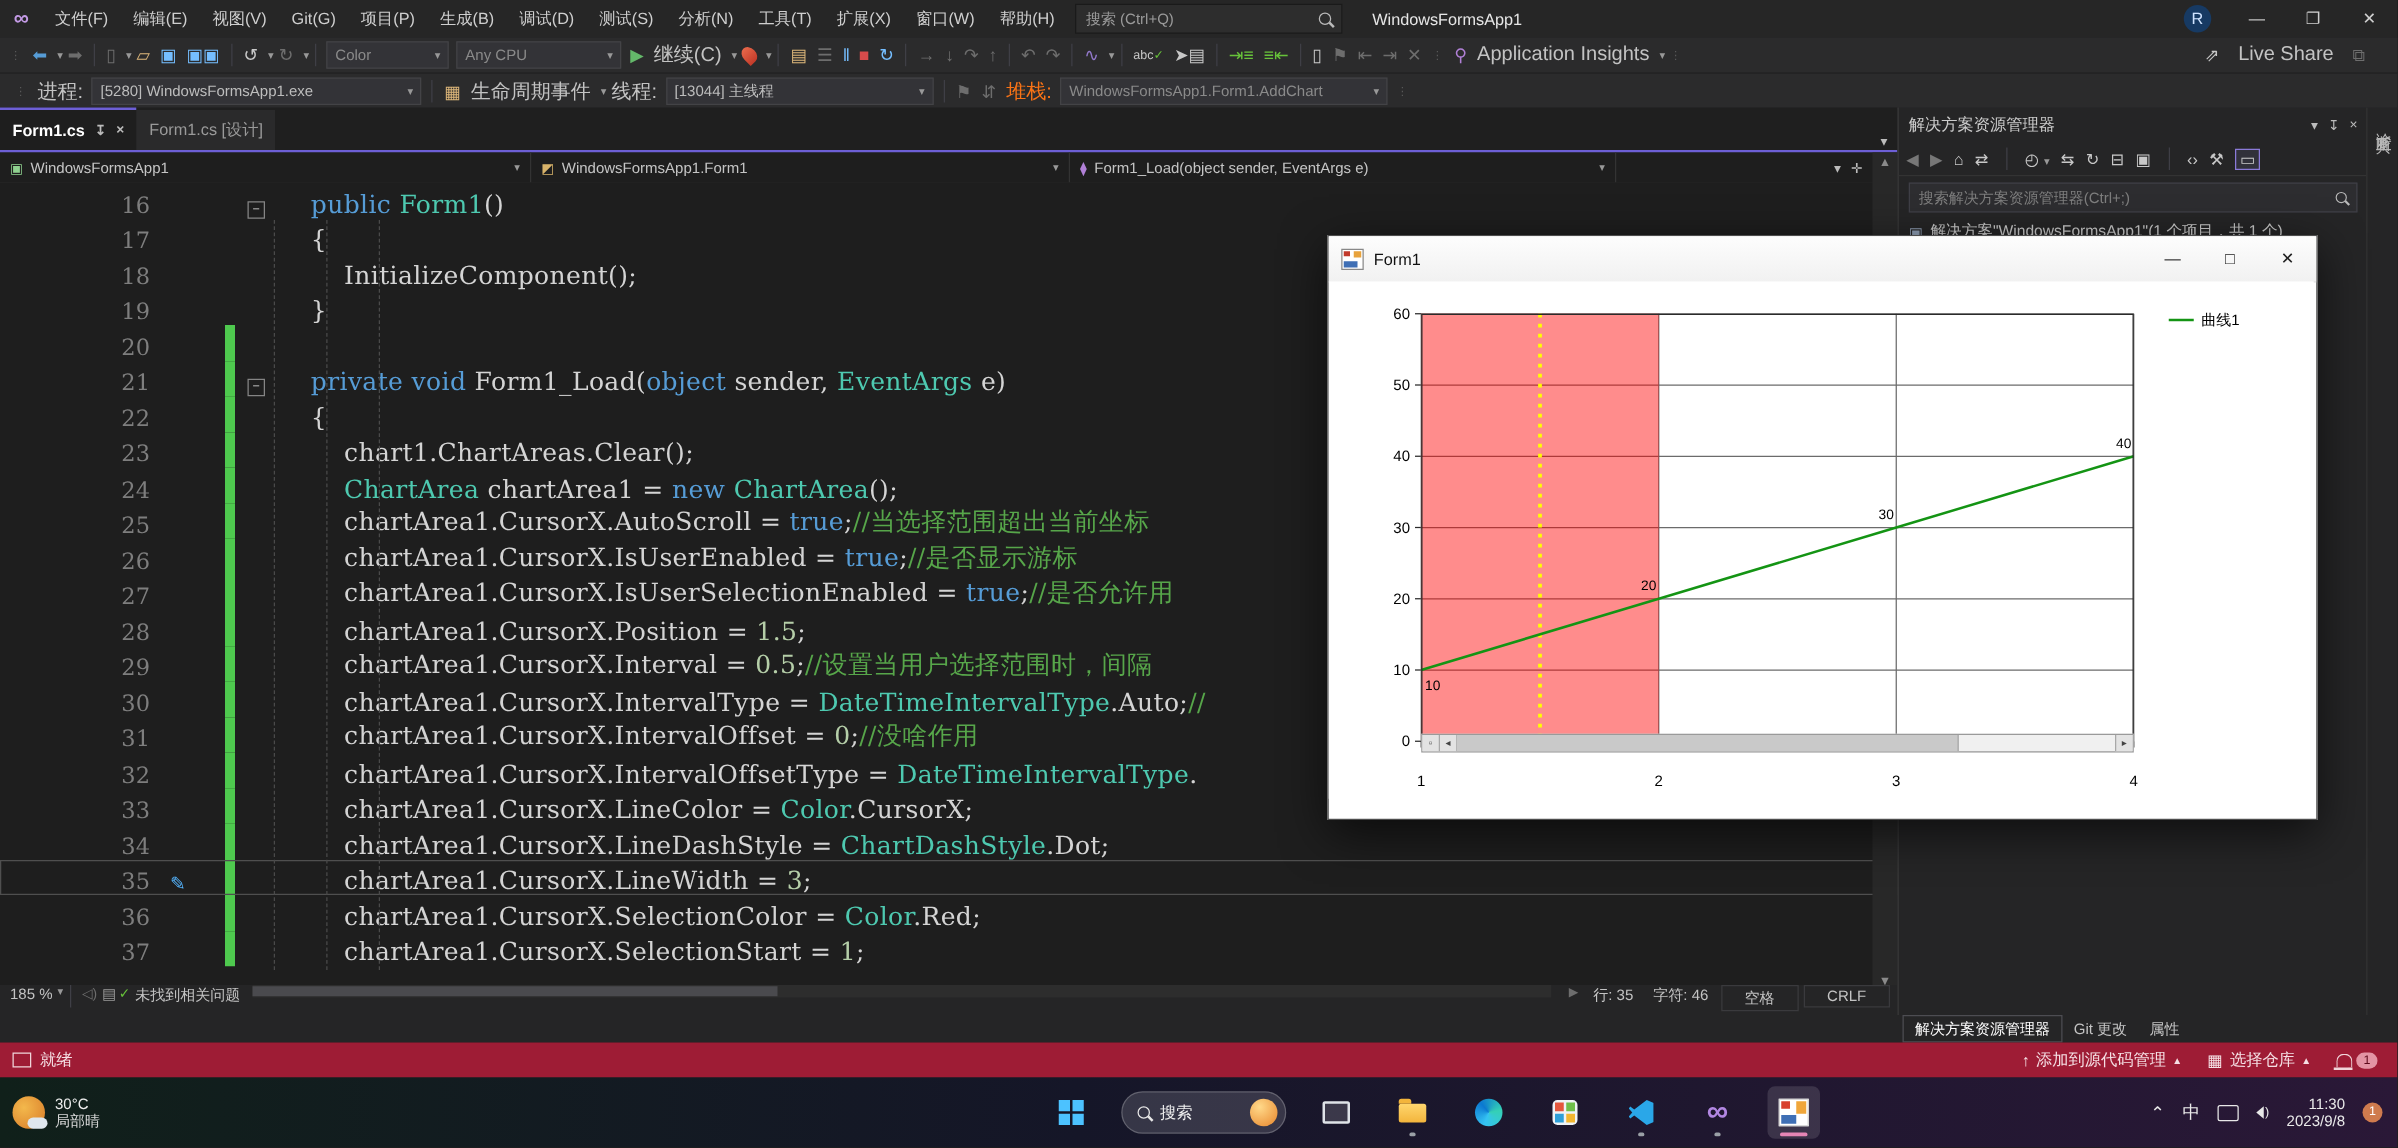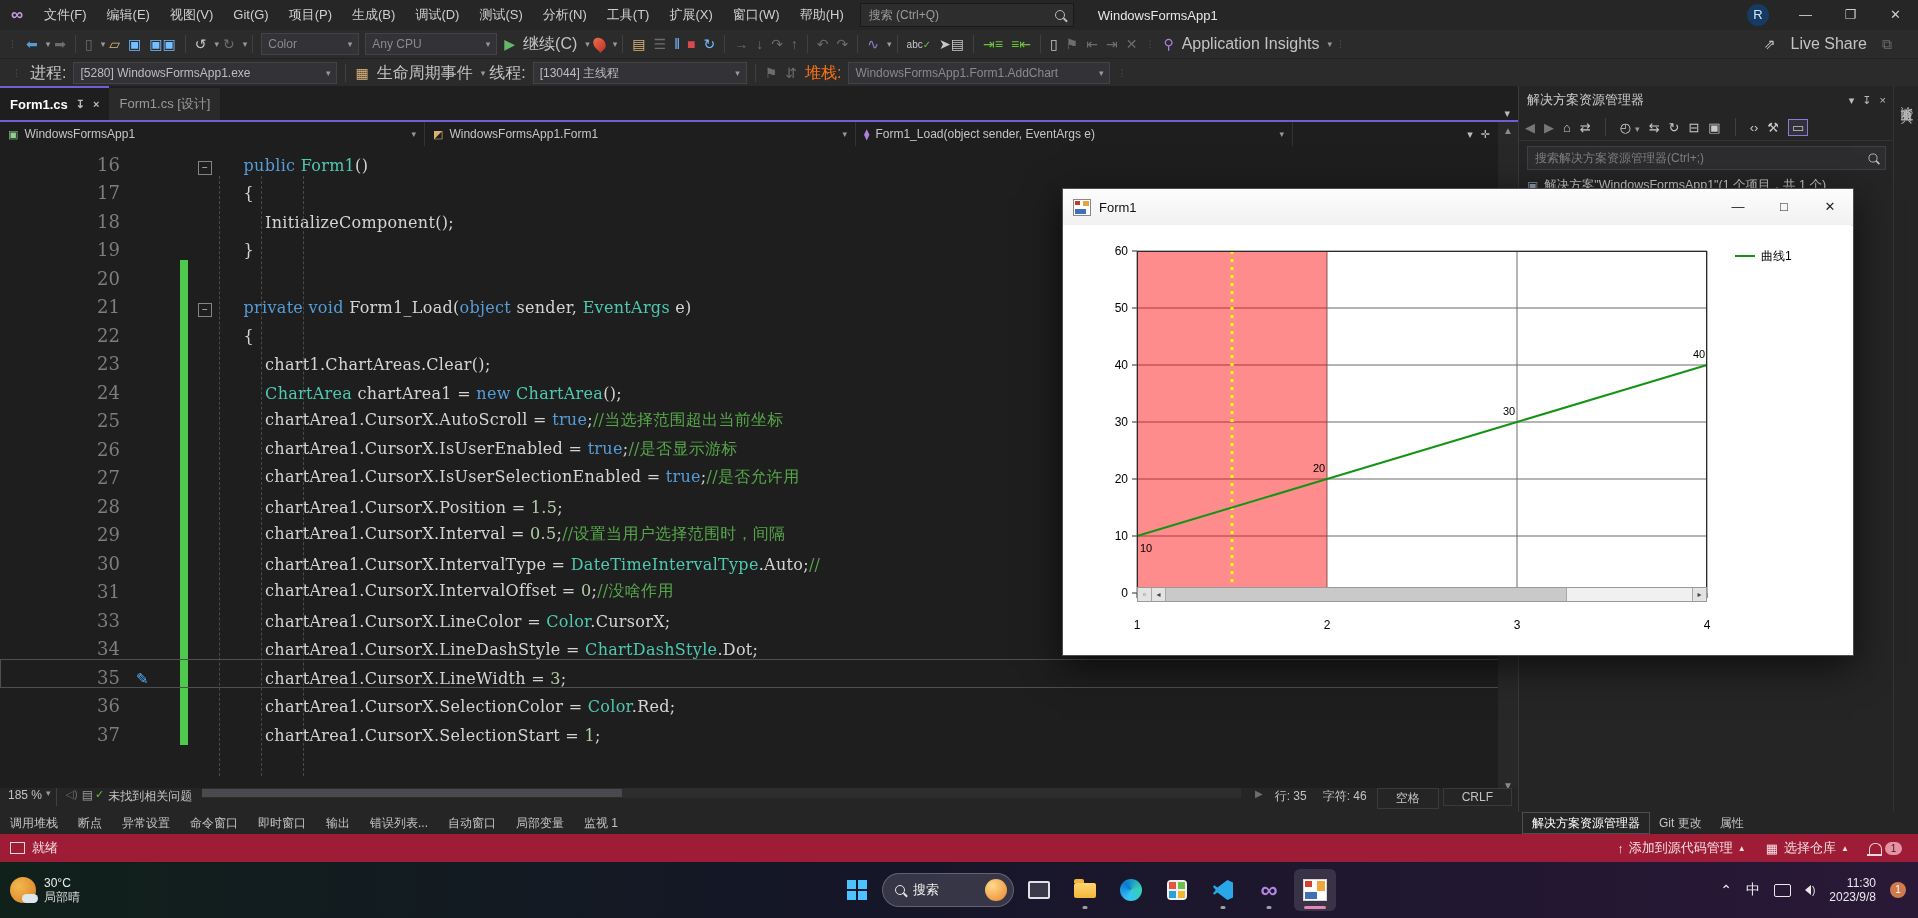--- a/index.html
+++ b/index.html
@@ -52,21 +52,21 @@
   #bp-margin{left:0;top:146px;width:30px;height:642px;background:#2e2e2e}
   .cline{position:relative;height:28.5px;display:flex;align-items:flex-end;white-space:pre}
   .cline .num{width:120px;flex:none;text-align:right;padding-right:16px;color:#7e7e7e;
               font-family:"DejaVu Serif","Liberation Serif",serif;font-size:18px}
   .cline .penz{width:44px;flex:none;color:#53b0f8;font-size:15px}
   .cline .chg{width:8px;flex:none;align-self:stretch}
   .cline .chg.on{background:#4ec94e}
   .cline .foldz{width:34px;flex:none;text-align:center}
   .foldbox{display:inline-block;width:12px;height:12px;border:1px solid #858585;color:#c5c5c5;
            font-size:10px;line-height:11px;background:#1e1e1e}
-  .ctext{font-family:"DejaVu Serif","Liberation Serif",serif;font-size:16px;letter-spacing:.3px;color:#d4d4d4}
+  .ctext{font-family:"DejaVu Serif","Liberation Serif",serif;font-size:20px;letter-spacing:.3px;color:#d4d4d4}
   .tok-k{color:#569cd6}.tok-t{color:#4ec9b0}.tok-n{color:#b5cea8}.tok-c{color:#57a64a}.tok-p{color:#d4d4d4}
   .cline.cur{outline:1px solid #4f4f4f;outline-offset:-1px}
   .iguide{position:absolute;width:0;border-left:1px dashed #4a4a4a;top:176px;height:600px}
   
   #ed-vsb{left:1498px;top:122px;width:20px;height:672px;background:#282828}
   #ed-vsb .arr{width:20px;text-align:center;color:#8a8a8a;font-size:10px;position:absolute}
   
   #edstatus{left:0;top:788px;width:1518px;height:24px;background:#252526;display:flex;align-items:flex-start;font-size:12px;color:#c3c3c3}
   .seg-box{border:1px solid #3a3a3d;padding:1px 18px;margin:0 2px}
   #hsb{height:10px;background:#2d2d2d;flex:1;margin:0 10px;position:relative}
@@ -123,21 +123,21 @@
   .csb-track{flex:1}
   .csb-right{width:13px;background:#e3e3e3;border-left:1px solid #a8a8a8;color:#444;font-size:8px;
              display:flex;align-items:center;justify-content:center}
   
   #taskbar{left:0;top:862px;width:1918px;height:56px;background:linear-gradient(90deg,#10201a,#151628 45%,#2a1837);display:flex;align-items:center}
   #weather{display:flex;align-items:center;margin-left:10px;color:#eee}
   #wicon{width:26px;height:26px;border-radius:50%;background:radial-gradient(circle at 35% 35%,#f3b84c,#d97b28);position:relative;margin-right:8px}
   #wicon:after{content:"";position:absolute;right:-2px;bottom:0;width:16px;height:9px;border-radius:8px;background:#dfe7ee}
   #weather .t1{font-size:12px;line-height:14px}
   #weather .t2{font-size:12px;line-height:14px;color:#d8d8d8}
-  #tb-center{position:absolute;left:836px;display:flex;align-items:center;gap:4px}
+  #tb-center{position:absolute;left:836px;display:flex;align-items:center;gap:19px}
   .tk-item{width:42px;height:42px;border-radius:6px;display:flex;align-items:center;justify-content:center;position:relative}
   .tk-item.activeapp{background:rgba(255,255,255,.12)}
   .run-dot{position:absolute;bottom:2px;left:50%;transform:translateX(-50%);width:5px;height:3px;border-radius:2px;background:#9aa0a6}
   .run-bar{position:absolute;bottom:2px;left:50%;transform:translateX(-50%);width:22px;height:3px;border-radius:2px;background:#e585b5}
   .win-logo{width:20px;height:20px;display:grid;grid-template-columns:9px 9px;grid-template-rows:9px 9px;gap:2px}
   .win-logo i{background:#4cc2ff;display:block}
   #search-pill{height:34px;border-radius:17px;background:rgba(255,255,255,.14);border:1px solid rgba(255,255,255,.22);
                display:flex;align-items:center;padding:0 6px 0 12px;color:#f0f0f0;gap:8px;width:132px;box-sizing:border-box}
   #search-pill .mag{border-color:#e8e8e8}
   #search-pill .mag:after{background:#e8e8e8}
@@ -341,20 +341,21 @@
     <div class="cline"><span class="num">22</span><span class="penz"></span><span class="chg on"></span><span class="foldz"></span><span class="ctext"><span class="tok-p">    {</span></span></div>
     <div class="cline"><span class="num">23</span><span class="penz"></span><span class="chg on"></span><span class="foldz"></span><span class="ctext"><span class="tok-p">        chart1.ChartAreas.Clear();</span></span></div>
     <div class="cline"><span class="num">24</span><span class="penz"></span><span class="chg on"></span><span class="foldz"></span><span class="ctext"><span class="tok-p">        </span><span class="tok-t">ChartArea</span><span class="tok-p"> chartArea1 = </span><span class="tok-k">new</span><span class="tok-p"> </span><span class="tok-t">ChartArea</span><span class="tok-p">();</span></span></div>
     <div class="cline"><span class="num">25</span><span class="penz"></span><span class="chg on"></span><span class="foldz"></span><span class="ctext"><span class="tok-p">        chartArea1.CursorX.AutoScroll = </span><span class="tok-k">true</span><span class="tok-p">;</span><span class="tok-c">//当选择范围超出当前坐标</span></span></div>
     <div class="cline"><span class="num">26</span><span class="penz"></span><span class="chg on"></span><span class="foldz"></span><span class="ctext"><span class="tok-p">        chartArea1.CursorX.IsUserEnabled = </span><span class="tok-k">true</span><span class="tok-p">;</span><span class="tok-c">//是否显示游标</span></span></div>
     <div class="cline"><span class="num">27</span><span class="penz"></span><span class="chg on"></span><span class="foldz"></span><span class="ctext"><span class="tok-p">        chartArea1.CursorX.IsUserSelectionEnabled = </span><span class="tok-k">true</span><span class="tok-p">;</span><span class="tok-c">//是否允许用</span></span></div>
     <div class="cline"><span class="num">28</span><span class="penz"></span><span class="chg on"></span><span class="foldz"></span><span class="ctext"><span class="tok-p">        chartArea1.CursorX.Position = </span><span class="tok-n">1.5</span><span class="tok-p">;</span></span></div>
     <div class="cline"><span class="num">29</span><span class="penz"></span><span class="chg on"></span><span class="foldz"></span><span class="ctext"><span class="tok-p">        chartArea1.CursorX.Interval = </span><span class="tok-n">0.5</span><span class="tok-p">;</span><span class="tok-c">//设置当用户选择范围时，间隔</span></span></div>
     <div class="cline"><span class="num">30</span><span class="penz"></span><span class="chg on"></span><span class="foldz"></span><span class="ctext"><span class="tok-p">        chartArea1.CursorX.IntervalType = </span><span class="tok-t">DateTimeIntervalType</span><span class="tok-p">.Auto;</span><span class="tok-c">//</span></span></div>
     <div class="cline"><span class="num">31</span><span class="penz"></span><span class="chg on"></span><span class="foldz"></span><span class="ctext"><span class="tok-p">        chartArea1.CursorX.IntervalOffset = </span><span class="tok-n">0</span><span class="tok-p">;</span><span class="tok-c">//没啥作用</span></span></div>
+    <div class="cline"><span class="num">32</span><span class="penz"></span><span class="chg on"></span><span class="foldz"></span><span class="ctext"><span class="tok-p">        chartArea1.CursorX.IntervalOffsetType = </span><span class="tok-t">DateTimeIntervalType</span><span class="tok-p">.</span></span></div>
     <div class="cline"><span class="num">33</span><span class="penz"></span><span class="chg on"></span><span class="foldz"></span><span class="ctext"><span class="tok-p">        chartArea1.CursorX.LineColor = </span><span class="tok-t">Color</span><span class="tok-p">.CursorX;</span></span></div>
     <div class="cline"><span class="num">34</span><span class="penz"></span><span class="chg on"></span><span class="foldz"></span><span class="ctext"><span class="tok-p">        chartArea1.CursorX.LineDashStyle = </span><span class="tok-t">ChartDashStyle</span><span class="tok-p">.Dot;</span></span></div>
     <div class="cline cur"><span class="num">35</span><span class="penz">✎</span><span class="chg on"></span><span class="foldz"></span><span class="ctext"><span class="tok-p">        chartArea1.CursorX.LineWidth = </span><span class="tok-n">3</span><span class="tok-p">;</span></span></div>
     <div class="cline"><span class="num">36</span><span class="penz"></span><span class="chg on"></span><span class="foldz"></span><span class="ctext"><span class="tok-p">        chartArea1.CursorX.SelectionColor = </span><span class="tok-t">Color</span><span class="tok-p">.Red;</span></span></div>
     <div class="cline"><span class="num">37</span><span class="penz"></span><span class="chg on"></span><span class="foldz"></span><span class="ctext"><span class="tok-p">        chartArea1.CursorX.SelectionStart = </span><span class="tok-n">1</span><span class="tok-p">;</span></span></div>
   </div>
 <div class="iguide abs" style="left:219px"></div>
 <div class="iguide abs" style="left:261px"></div>
 <div class="iguide abs" style="left:303px"></div>
 <div id="ed-vsb" class="abs">
@@ -374,32 +375,20 @@
       <div class="thumb"></div>
     </div>
   <span class="tbtn dim" style="font-size:10px">▶</span>
   <span style="margin:0 8px">行: 35</span>
   <span style="margin:0 8px">字符: 46</span>
   <span class="seg-box">空格</span>
   <span class="seg-box" style="margin-right:6px">CRLF</span>
 </div>
 
 <div id="bottomtabs" class="abs">
-  <div id="bt-left" class="row">
-      <div class="btab">调用堆栈</div>
-      <div class="btab">断点</div>
-      <div class="btab">异常设置</div>
-      <div class="btab">命令窗口</div>
-      <div class="btab">即时窗口</div>
-      <div class="btab">输出</div>
-      <div class="btab">错误列表...</div>
-      <div class="btab">自动窗口</div>
-      <div class="btab">局部变量</div>
-      <div class="btab">监视 1</div>
-    </div>
   <div id="bt-right" class="row" style="position:absolute;left:1522px">
       <div class="rtab active">解决方案资源管理器</div>
       <div class="rtab">Git 更改</div>
       <div class="rtab">属性</div>
     </div>
 </div>
 
 <div id="statusbar" class="abs">
   <div class="sb-item">
     <span class="scr-ico"></span>

